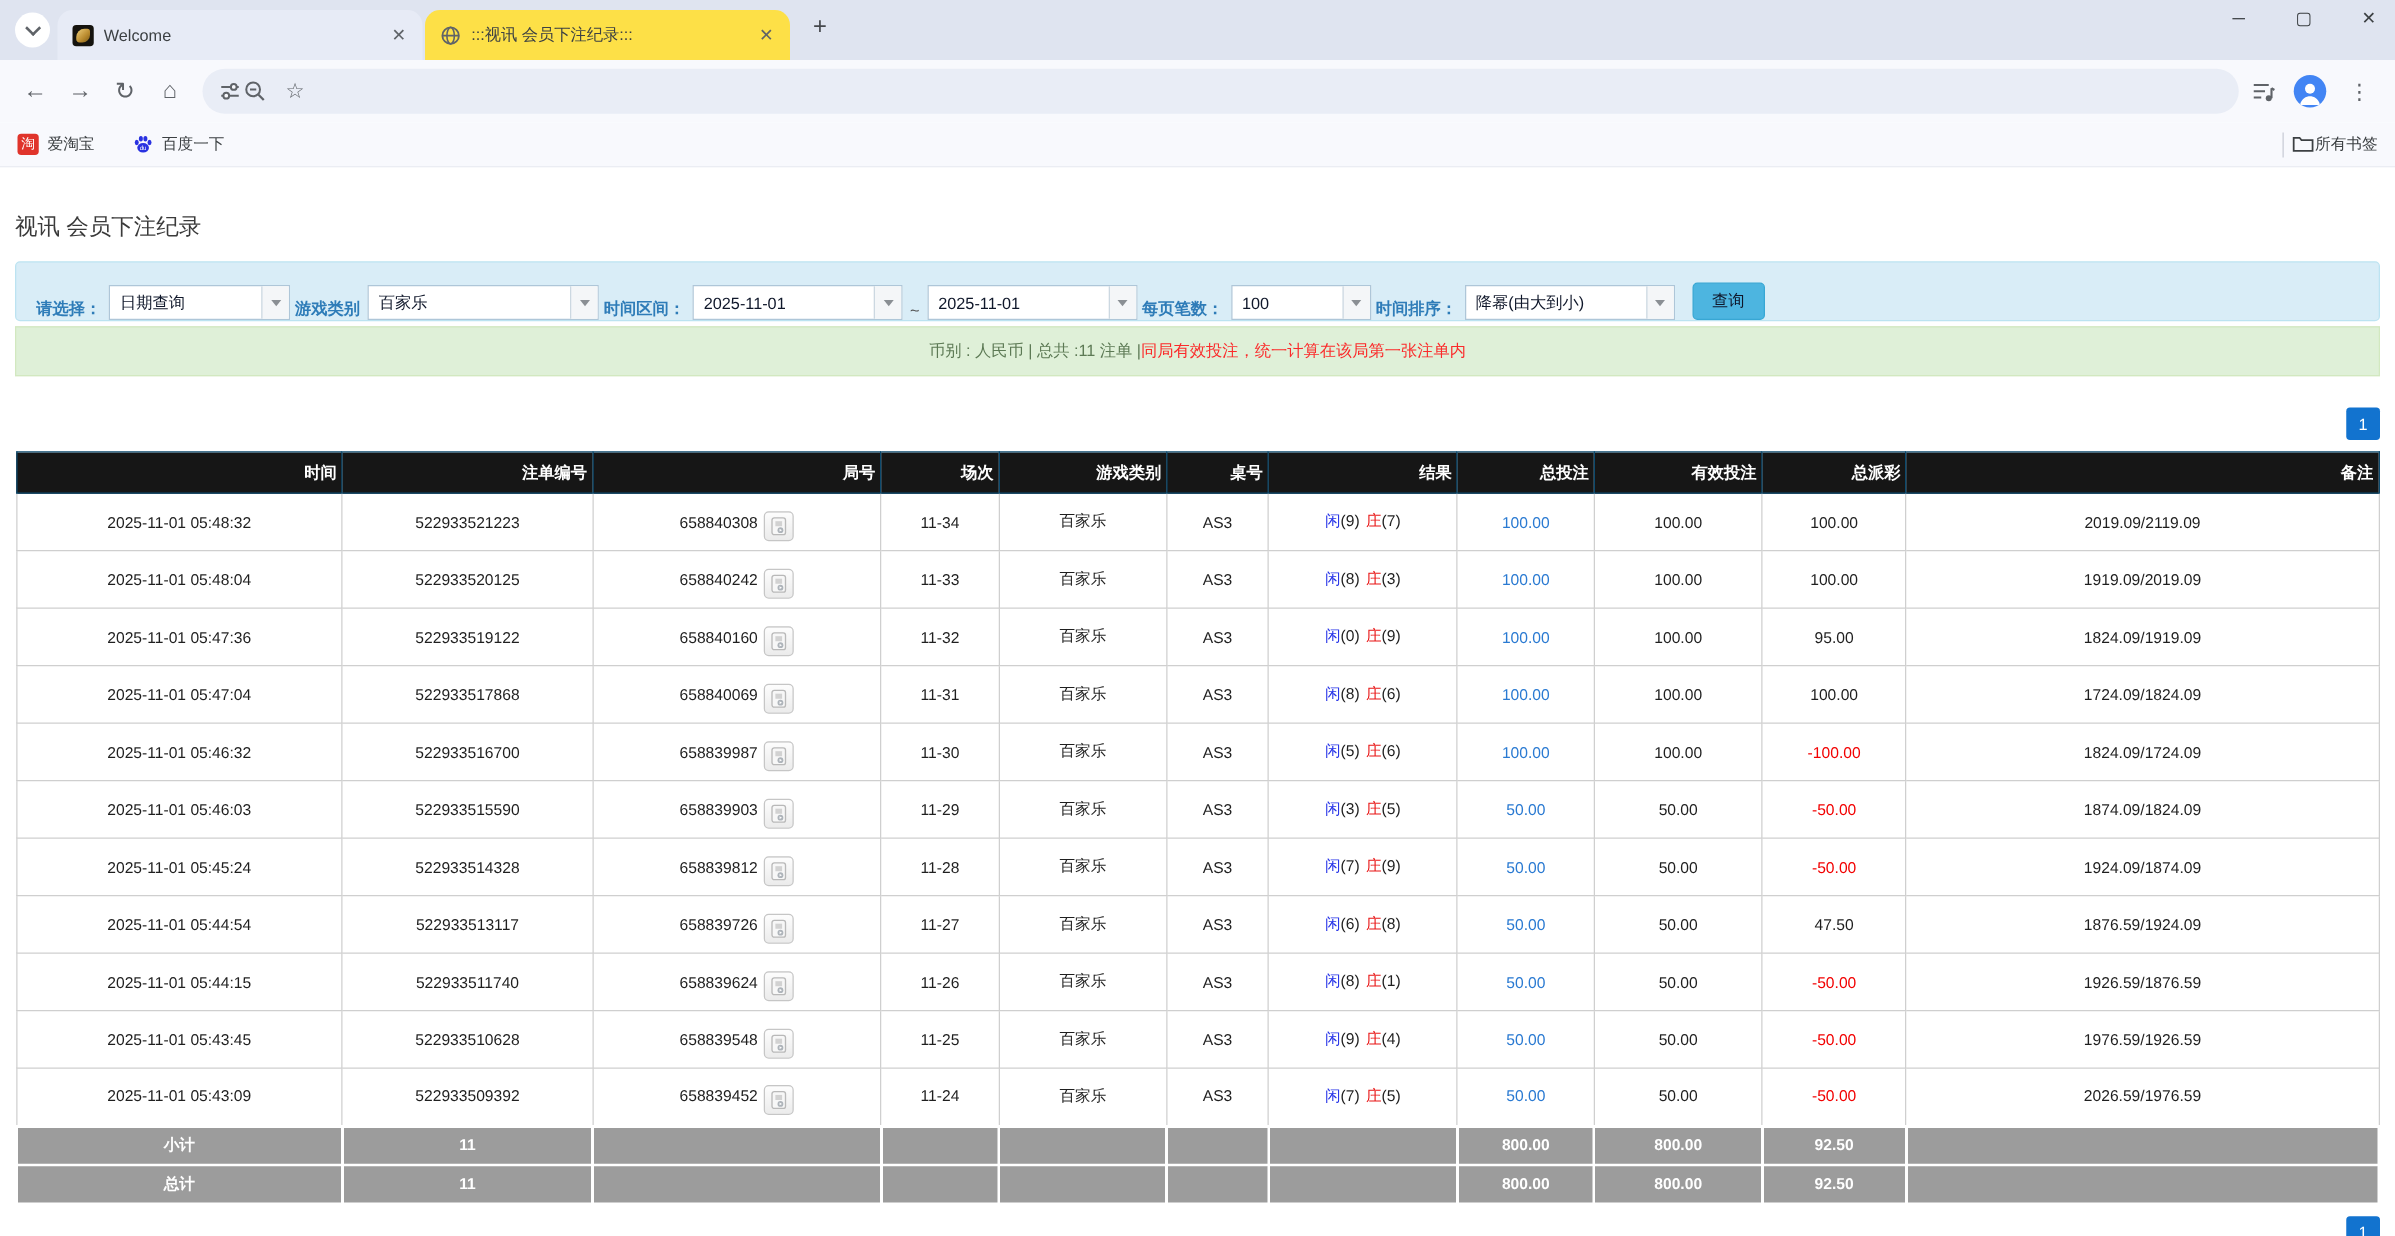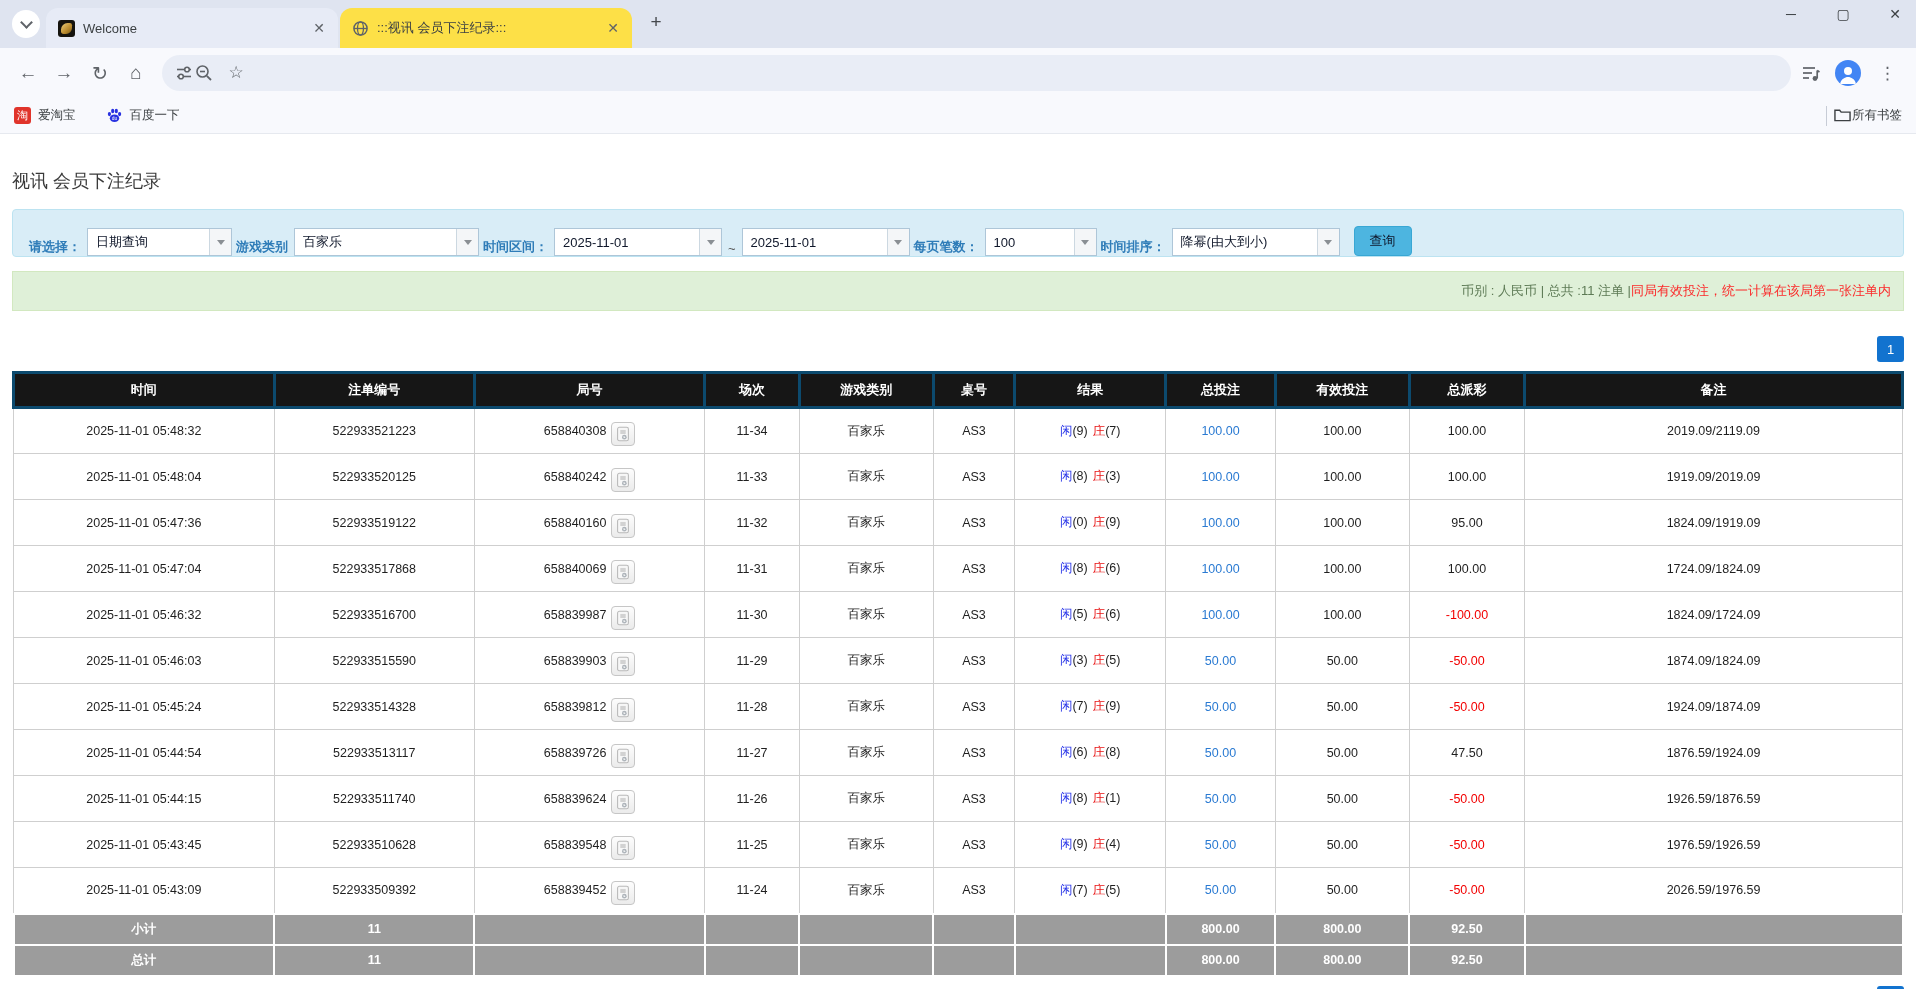--- a/index.html
+++ b/index.html
@@ -61,32 +61,32 @@
   .combo { background:#fff; border:1px solid #aec6d8; height:28px; display:flex; align-items:stretch; }
   .combo .val { flex:1; display:flex; align-items:center; padding:0 8px; color:#0f172a; white-space:nowrap; }
   .combo .arrow { width:22px; border-left:1px solid #ccd8e1; background:#f4f6f8; display:flex;
                   align-items:center; justify-content:center; }
   .arrow i { width:0; height:0; border-left:4px solid transparent; border-right:4px solid transparent;
              border-top:5px solid #8a8f94; }
   .tilde { margin:0 6px; color:#555; }
   .btn-search { margin-left:14px; height:30px; padding:0 15px; background:#4db5e0; border:1px solid #38a7d4;
                 border-radius:4px; color:#0f172a; font-size:13px; }
 
-  .summary-bar { margin-top:14px; height:40px; background:#dff0d8; border:1px solid #d2e8c0;
-                 display:flex; align-items:center; justify-content:flex-end; padding:0 12px;
+  .summary-bar { margin-top:4px; height:40px; background:#dff0d8; border:1px solid #d2e8c0;
+                 display:flex; align-items:center; justify-content:center; padding:0 12px;
                  font-size:13px; color:#5d7a55; }
   .summary-right { color:#fb2a2a; }
 
   .pagination-top { display:flex; justify-content:flex-end; margin:25px 0 9px; }
   .page-btn { min-width:27px; height:26px; background:#1273cf; color:#fff; border-radius:3px;
               display:flex; align-items:center; justify-content:center; font-size:13px; }
 
   table.records { width:100%; border-collapse:collapse; table-layout:fixed; }
   .records th { background:#161616; color:#fff; font-size:13px; font-weight:bold;
-                padding:7px 4px; border:3px solid #0c4a6e; }
+                padding:7px 4px; border:1px solid #0c4a6e;text-align:right; }
   .records td { border:1px solid #cfcfcf; font-size:12.5px; color:#1f1f1f; text-align:center;
                 height:46px; padding:0 4px; background:#fff; overflow:hidden; white-space:nowrap; }
   .round-wrap { display:inline-flex; align-items:center; gap:5px; }
   .vid-icon { width:24px; height:24px; border:1px solid #c6c6c6; border-radius:4px;
               background:linear-gradient(#fdfdfd,#ebebeb); display:inline-flex; align-items:center;
               justify-content:center; margin-top:6px; }
   .res-p { color:#2633e8; }
   .res-b { color:#e81414; margin-left:5px; }
   .res-n { color:#1f1f1f; }
   .bet-link { color:#2a7ad2; }

